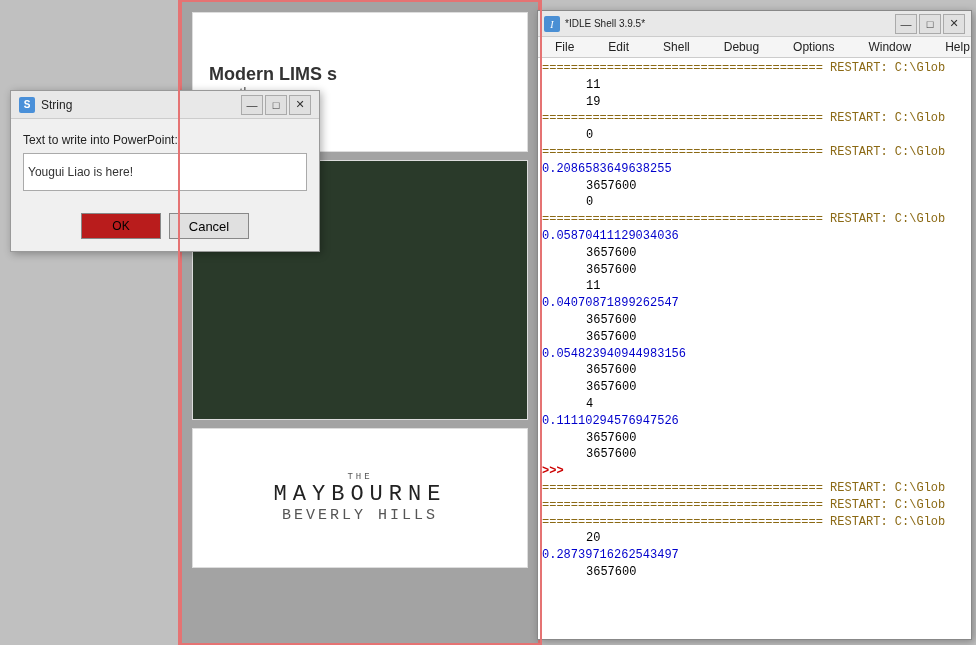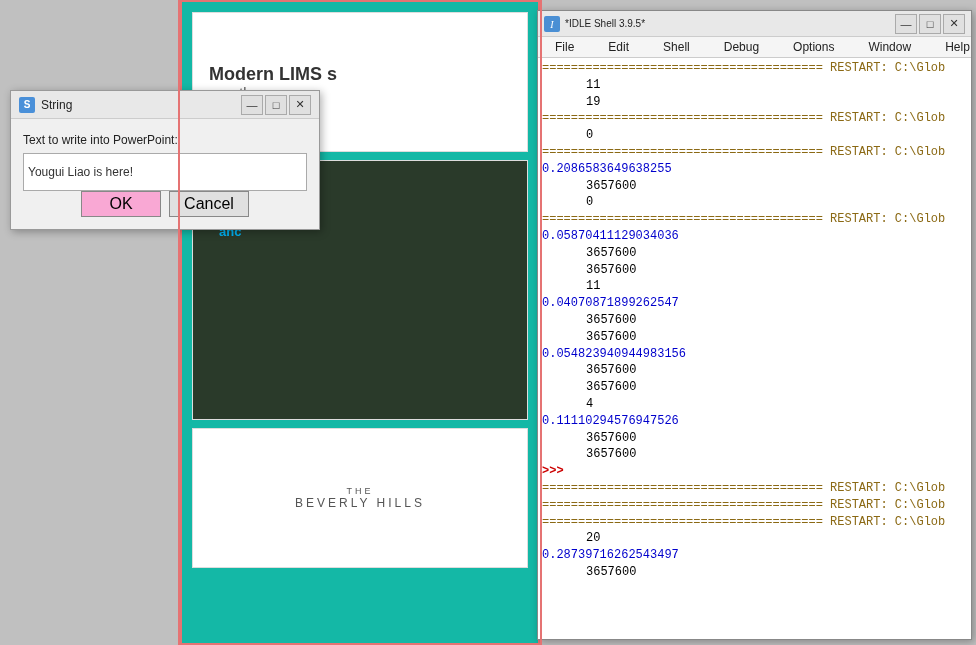--- a/index.html
+++ b/index.html
@@ -12,21 +12,21 @@
       position: relative;
     }
 
     
     .bg-content {
       position: absolute;
       left: 180px;
       top: 0;
       width: 360px;
       height: 645px;
-      background: #14b8a6;
+      background: #a3a3a3;
       border: 2px solid #e57373;
       overflow: hidden;
     }
 
     .bg-content-inner {
       padding: 10px;
     }
 
     .slide-card {
       background: white;
@@ -47,37 +47,38 @@
 
     .slide-card-bottom {
       background: white;
       border: 1px solid #ddd;
       margin-top: 8px;
       height: 140px;
       display: flex;
       flex-direction: column;
       justify-content: center;
       align-items: center;
+      font-family: Liberation Mono, monospace;
     }
 
     .maybourne-the {
       font-size: 9px;
       letter-spacing: 3px;
       color: #555;
       text-transform: uppercase;
     }
     .maybourne-title {
       font-size: 22px;
       letter-spacing: 6px;
       color: #222;
       font-weight: 400;
       text-transform: uppercase;
     }
     .maybourne-sub {
-      font-size: 12px;
+      font-size: 15px;
       letter-spacing: 3px;
       color: #555;
       text-transform: uppercase;
     }
 
     .slide-overlay {
       background: #2a3a2a;
       border: 1px solid #ddd;
       margin-bottom: 8px;
       height: 260px;
@@ -180,47 +181,47 @@
     }
 
     .dialog-input {
       width: 100%;
       height: 24px;
       border: 1px solid #aaa;
       background: white;
       padding: 18px 4px;
       font-size: 12px;
       color: #333;
-      margin-bottom: 0;
+      margin-bottom: 22px;
     }
 
     .dialog-buttons {
       display: flex;
       justify-content: center;
       gap: 8px;
     }
 
     .dialog-ok-btn {
       width: 80px;
       height: 26px;
-      background: #f9a8d4;
+      background: #b91c1c;
       border: 1px solid #888;
-      font-size: 16px;
+      font-size: 12px;
       cursor: pointer;
       display: flex;
       align-items: center;
       justify-content: center;
     }
 
     .dialog-cancel-btn {
       width: 80px;
       height: 26px;
       background: #e0e0e0;
       border: 1px solid #888;
-      font-size: 16px;
+      font-size: 13px;
       cursor: pointer;
       display: flex;
       align-items: center;
       justify-content: center;
     }
 
     
     .idle-window {
       position: absolute;
       left: 537px;
@@ -337,20 +338,21 @@
       <div class="arrow-right" style="top:18px;"></div>
       <div class="arrow-right" style="top:38px;"></div>
       <div class="line1" style="padding-left:14px;">Pra<span style="color:#4fc3f7">ctical</span></div>
       <div class="line2" style="padding-left:14px;">Éle</div>
       <div class="line3" style="padding-left:14px;">Mic</div>
       <div class="line4" style="padding-left:14px;">anc</div>
     </div>
 
     <div class="slide-card-bottom">
       <div class="maybourne-the">THE</div>
+      <div class="maybourne-title">MAYBOURNE</div>
       <div class="maybourne-sub">BEVERLY HILLS</div>
     </div>
   </div>
 </div>
 
 <div class="red-border-overlay"></div>
 
 <div class="dialog">
   <div class="dialog-titlebar">
     <div class="dialog-title-left">

